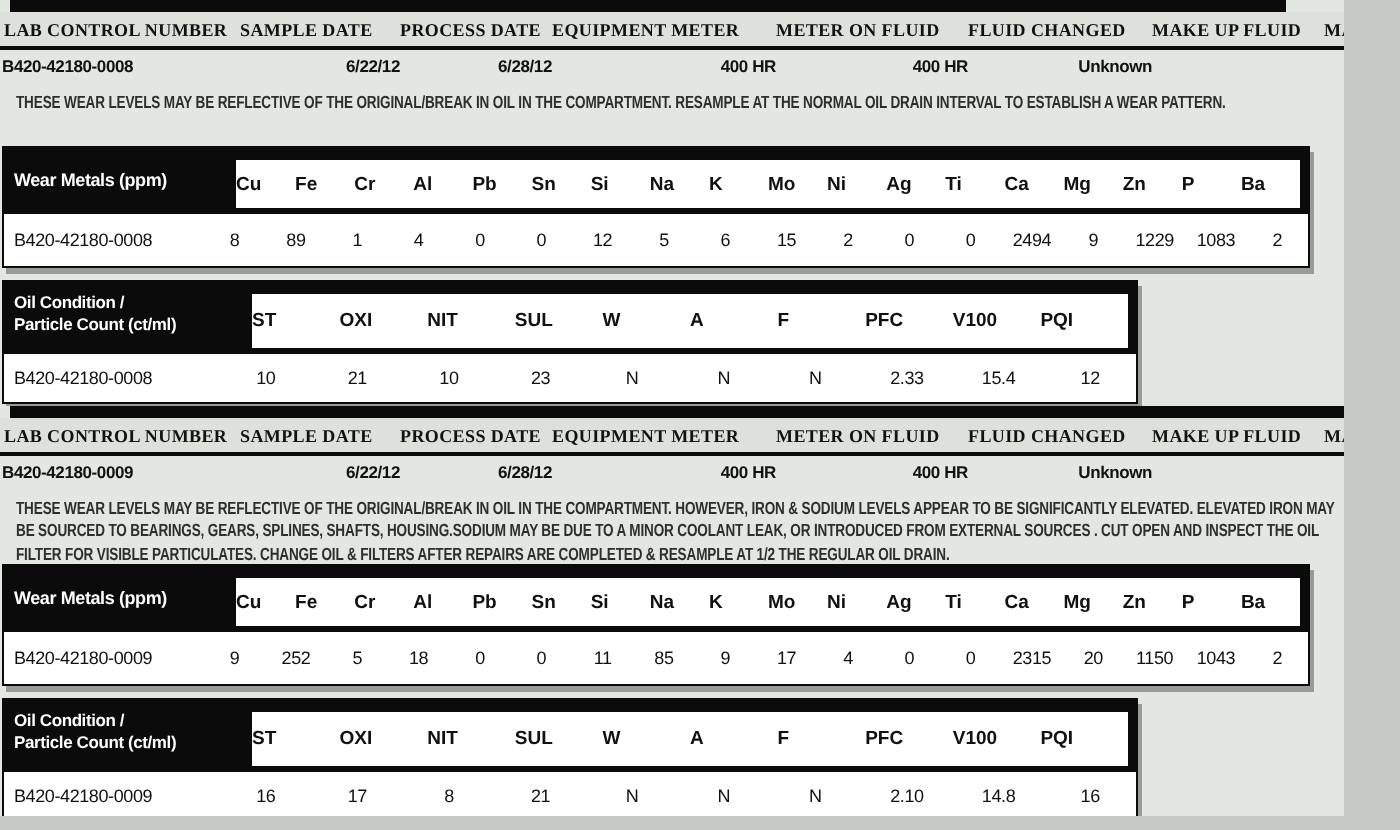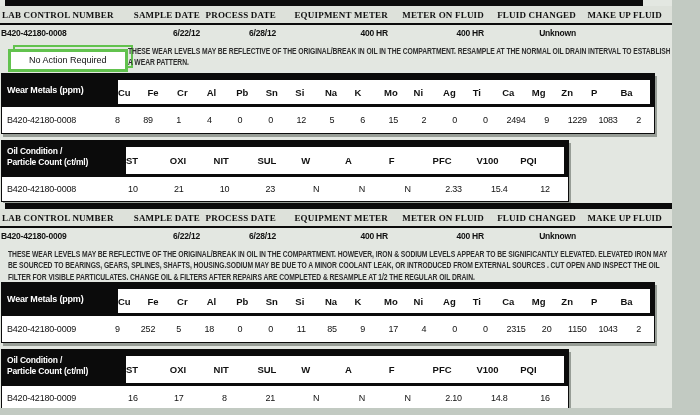--- a/index.html
+++ b/index.html
@@ -25,21 +25,21 @@
     grid-template-columns:120px 80px 76px 112px 96px 92px 86px 96px;
     align-items:center;
     height:19px;
     background:#dde1da;
     border-bottom:2px solid #0b0b0b;
     font-family:"Liberation Serif", serif;
     font-weight:bold;
     font-size:9px;
     letter-spacing:.2px;
   }
-  .meta-head .hcell { text-align:right; white-space:nowrap; }
+  .meta-head .hcell { text-align:left; white-space:nowrap; }
   .meta-head .hcell.first { text-align:left; padding-left:2px; }
   .meta-vals {
     display:grid;
     grid-template-columns:120px 80px 76px 112px 96px 92px 86px 96px;
     align-items:center;
     height:15px;
     font-size:8.5px;
     font-weight:bold;
     letter-spacing:-.2px;
   }
@@ -151,21 +151,20 @@
             <div class="vcell">6/28/12</div>
             <div class="vcell">400 HR</div>
             <div class="vcell">400 HR</div>
             <div class="vcell">Unknown</div>
             <div class="vcell"></div>
             <div class="vcell"></div>
           </div>
     </div>
 
     <div class="info">
-      <div class="badge" style="--c: #62c24e;">No Action Required</div>
       <div class="comment-wrap">
         <div class="comment">THESE WEAR LEVELS MAY BE REFLECTIVE OF THE ORIGINAL/BREAK IN OIL IN THE COMPARTMENT.  RESAMPLE AT THE NORMAL OIL DRAIN INTERVAL TO ESTABLISH A WEAR PATTERN.</div>
       </div>
     </div>
 
     <div class="dtable wear">
       <div class="band">
         <div class="band-label">Wear Metals (ppm)</div>
         <div class="cols">
               <div>Cu</div>

